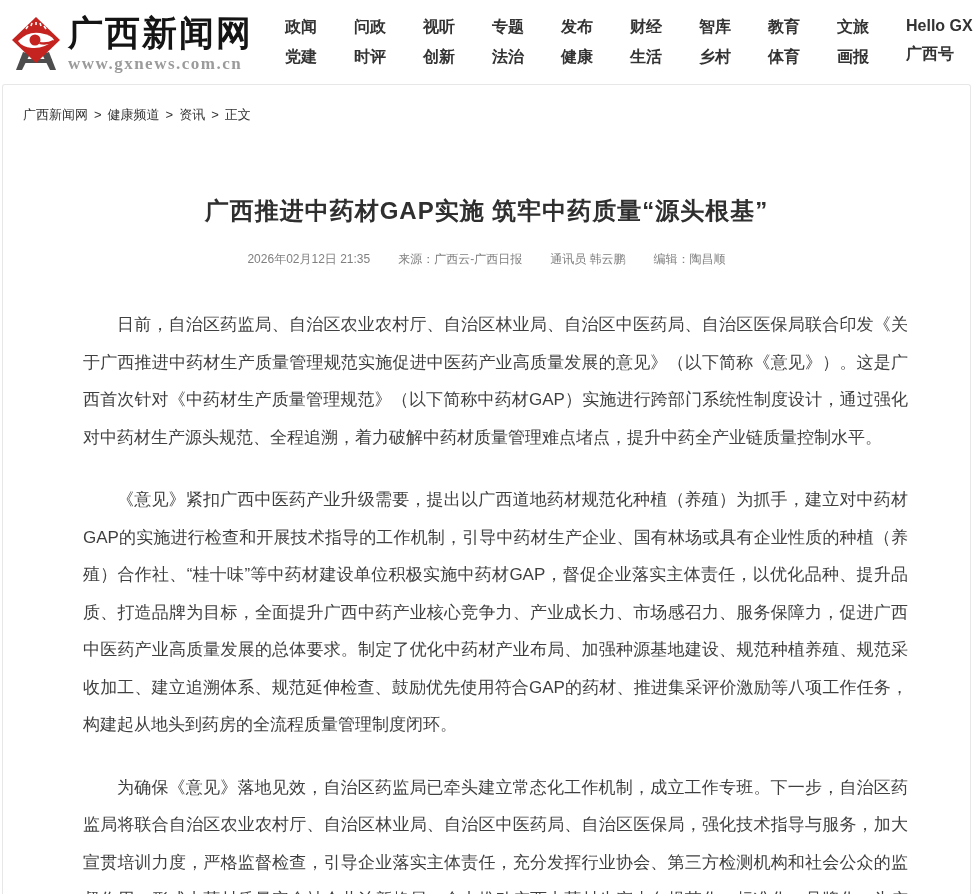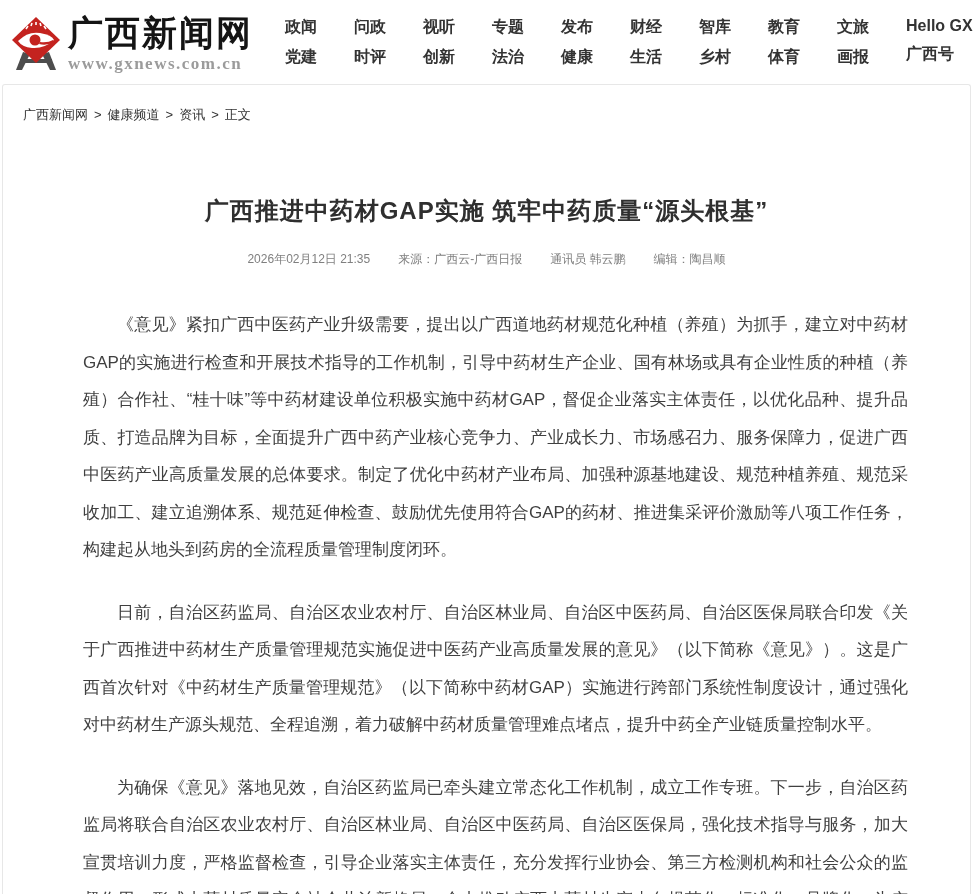--- a/index.html
+++ b/index.html
@@ -220,18 +220,18 @@
     <a>广西新闻网</a><span class="crumb-sep">&gt;</span><a>健康频道</a><span class="crumb-sep">&gt;</span><a>资讯</a><span class="crumb-sep">&gt;</span><span class="crumb-current">正文</span>
   </div>
 
   <h1 class="article-title">广西推进中药材GAP实施 筑牢中药质量“源头根基”</h1>
 
   <div class="article-meta">
     <span>2026年02月12日 21:35</span><span>来源：广西云-广西日报</span><span>通讯员 韩云鹏</span><span>编辑：陶昌顺</span>
   </div>
 
   <div class="article-body">
+    <p>日前，自治区药监局、自治区农业农村厅、自治区林业局、自治区中医药局、自治区医保局联合印发《关于广西推进中药材生产质量管理规范实施促进中医药产业高质量发展的意见》（以下简称《意见》）。这是广西首次针对《中药材生产质量管理规范》（以下简称中药材GAP）实施进行跨部门系统性制度设计，通过强化对中药材生产源头规范、全程追溯，着力破解中药材质量管理难点堵点，提升中药全产业链质量控制水平。</p>
     <p>《意见》紧扣广西中医药产业升级需要，提出以广西道地药材规范化种植（养殖）为抓手，建立对中药材GAP的实施进行检查和开展技术指导的工作机制，引导中药材生产企业、国有林场或具有企业性质的种植（养殖）合作社、“桂十味”等中药材建设单位积极实施中药材GAP，督促企业落实主体责任，以优化品种、提升品质、打造品牌为目标，全面提升广西中药产业核心竞争力、产业成长力、市场感召力、服务保障力，促进广西中医药产业高质量发展的总体要求。制定了优化中药材产业布局、加强种源基地建设、规范种植养殖、规范采收加工、建立追溯体系、规范延伸检查、鼓励优先使用符合GAP的药材、推进集采评价激励等八项工作任务，构建起从地头到药房的全流程质量管理制度闭环。</p>
-    <p>日前，自治区药监局、自治区农业农村厅、自治区林业局、自治区中医药局、自治区医保局联合印发《关于广西推进中药材生产质量管理规范实施促进中医药产业高质量发展的意见》（以下简称《意见》）。这是广西首次针对《中药材生产质量管理规范》（以下简称中药材GAP）实施进行跨部门系统性制度设计，通过强化对中药材生产源头规范、全程追溯，着力破解中药材质量管理难点堵点，提升中药全产业链质量控制水平。</p>
     <p>为确保《意见》落地见效，自治区药监局已牵头建立常态化工作机制，成立工作专班。下一步，自治区药监局将联合自治区农业农村厅、自治区林业局、自治区中医药局、自治区医保局，强化技术指导与服务，加大宣贯培训力度，严格监督检查，引导企业落实主体责任，充分发挥行业协会、第三方检测机构和社会公众的监督作用，形成中药材质量安全社会共治新格局，全力推动广西中药材生产走向规范化、标准化、品牌化，为广西打造十大制造业现代化产业支柱贡献中医药力量。</p>
   </div>
 
 </div>
 
 </body></html>

